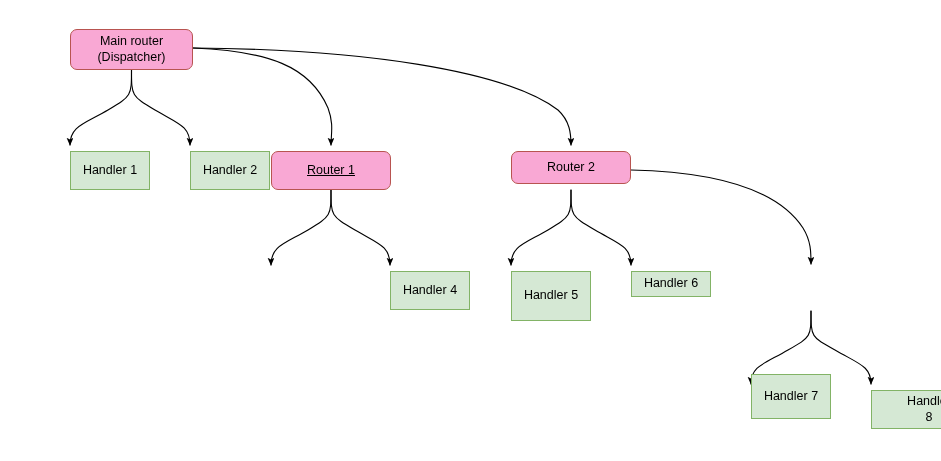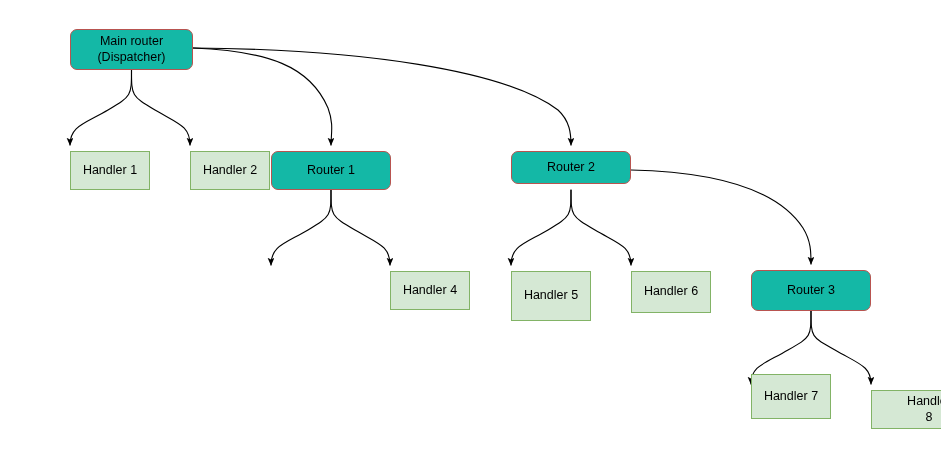--- a/index.html
+++ b/index.html
@@ -35,21 +35,21 @@
     align-items: center;
     justify-content: center;
     text-align: center;
     line-height: 1.22;
     color: #000000;
     font-size: 12.5px;
     white-space: pre-line;
     z-index: 2;
   }
   .node.router {
-    background: #14b8a6;
+    background: #f9a8d4;
     border: 1px solid #b85450;
     border-radius: 7px;
   }
   .node.handler {
     background: #d5e8d4;
     border: 1px solid #82b366;
     border-radius: 0;
     margin-left: 40px;
   }
   .node-label {
@@ -89,44 +89,41 @@
   </div>
 
   <div class="node handler" style="left: 30px; top: 151px; width: 80px; height: 39px;">
     <span class="node-label">Handler 1</span>
   </div>
 
   <div class="node handler" style="left: 150px; top: 151px; width: 80px; height: 39px;">
     <span class="node-label">Handler 2</span>
   </div>
 
-  <div class="node router" style="left: 271px; top: 151px; width: 120px; height: 39px;">
+  <div class="node router" style="left: 271px; top: 151px; width: 120px; height: 39px; text-decoration: underline;">
     <span class="node-label">Router 1</span>
   </div>
 
   <div class="node router" style="left: 511px; top: 151px; width: 120px; height: 33px;">
     <span class="node-label">Router 2</span>
   </div>
 
 
   <div class="node handler" style="left: 350px; top: 271px; width: 80px; height: 39px;">
     <span class="node-label">Handler 4</span>
   </div>
 
   <div class="node handler" style="left: 471px; top: 271px; width: 80px; height: 50px;">
     <span class="node-label">Handler 5</span>
   </div>
 
-  <div class="node handler" style="left: 591px; top: 271px; width: 80px; height: 42px;">
+  <div class="node handler" style="left: 591px; top: 271px; width: 80px; height: 26px;">
     <span class="node-label">Handler 6</span>
   </div>
 
-  <div class="node router" style="left: 751px; top: 270px; width: 120px; height: 41px;">
-    <span class="node-label">Router 3</span>
-  </div>
 
   <div class="node handler" style="left: 711px; top: 374px; width: 80px; height: 45px;">
     <span class="node-label">Handler 7</span>
   </div>
 
   <div class="node handler" style="left: 831px; top: 390px; width: 80px; height: 39px; padding-left: 36px;">
     <span class="node-label">Handler 8</span>
   </div>
 
 </div>

